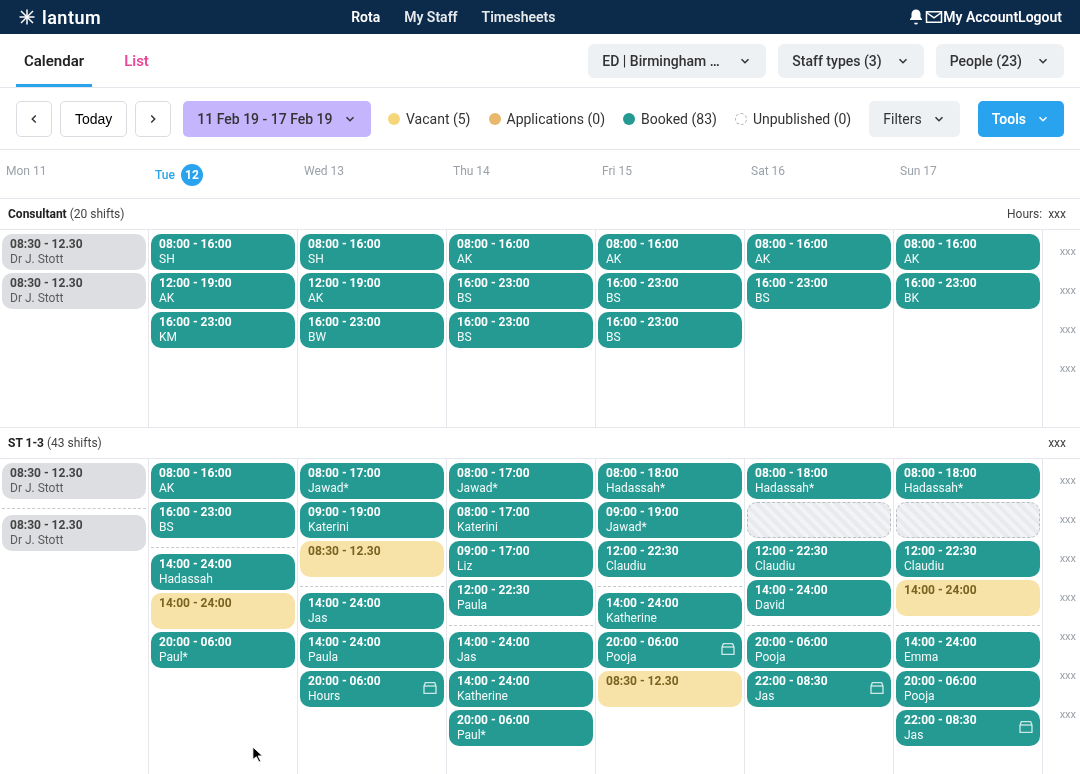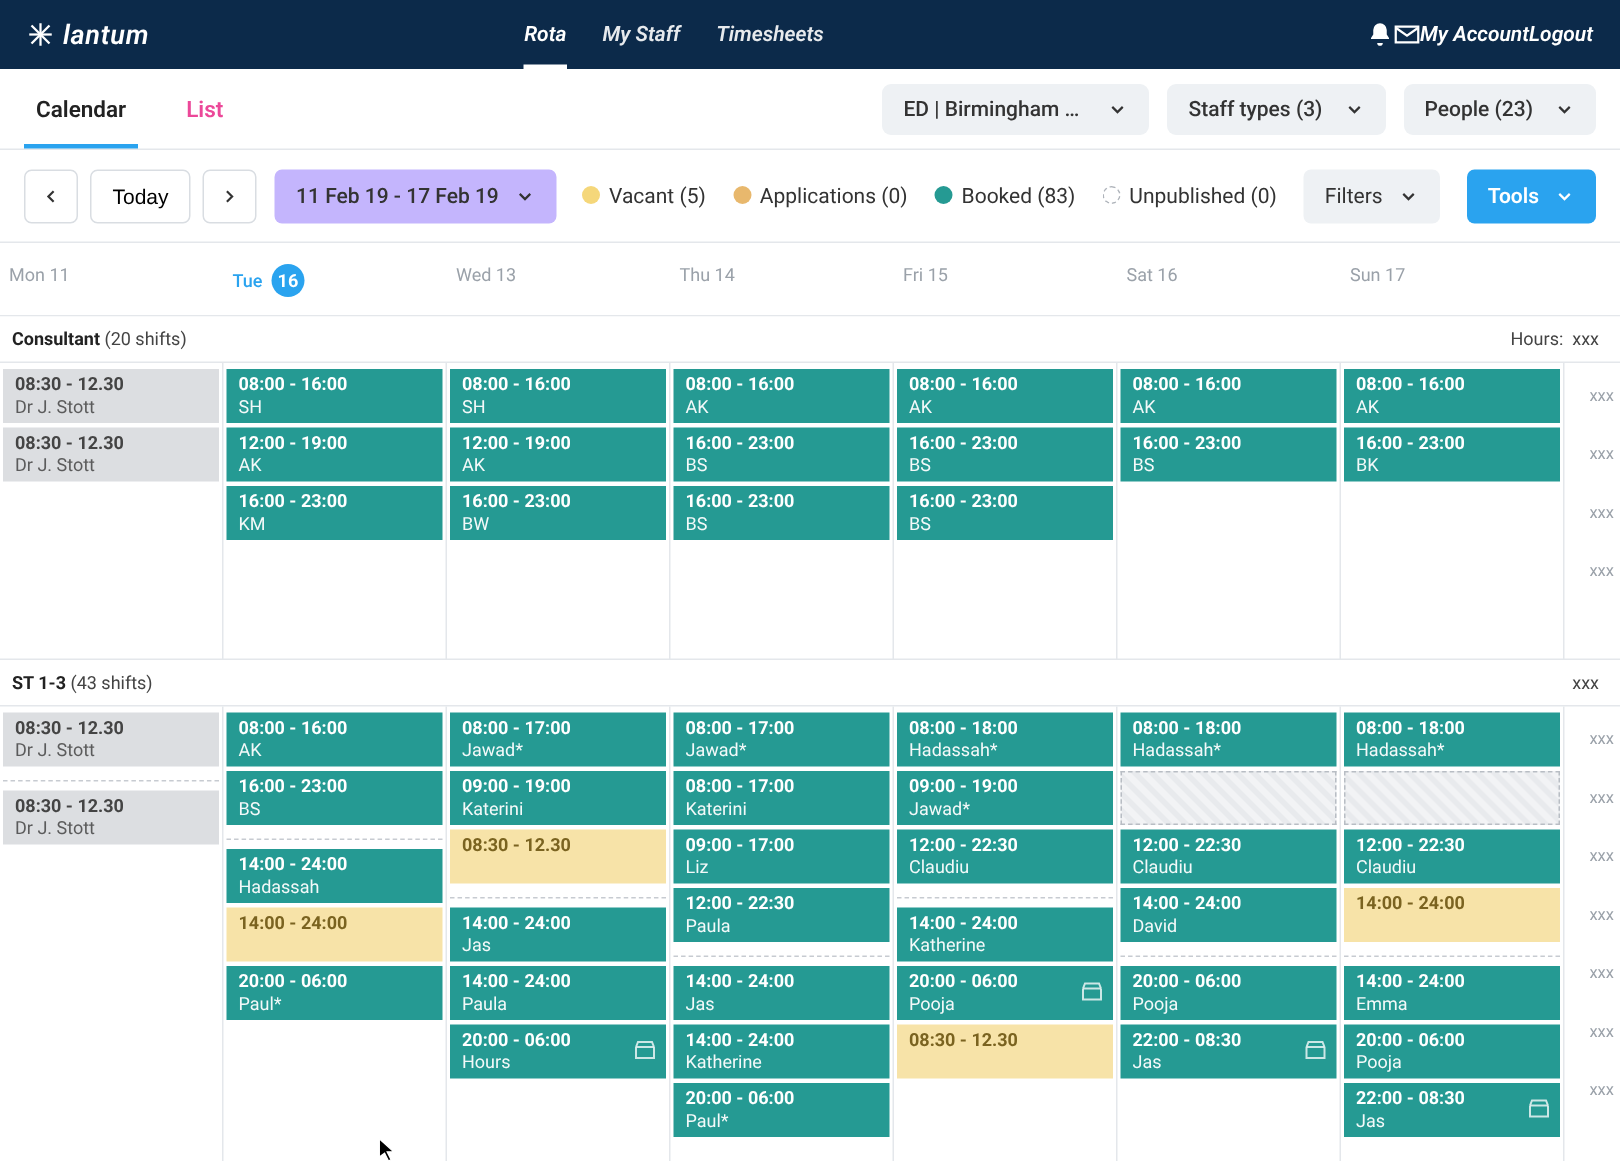--- a/index.html
+++ b/index.html
@@ -8,27 +8,26 @@
     font-size: 13px;
     color: #333;
     background: #fff;
     width: 1080px;
     height: 774px;
     overflow: hidden;
   }
 
   
   .topbar {
-    height: 46px;
+    height: 34px;
     background: #0c2a4a;
     color: #fff;
     display: flex;
     align-items: center;
     padding: 12px 18px;
-    font-style: italic;
   }
   .logo { display: flex; align-items: center; gap: 6px; font-weight: 600; font-size: 18px; letter-spacing: 0.5px; }
   .logo-icon { width: 18px; height: 18px; }
   .topnav { display: flex; margin-left: 250px; gap: 24px; }
   .topnav a {
     color: rgba(255,255,255,0.9);
     font-size: 14px;
     font-weight: 600;
     text-decoration: none;
     padding: 14px 0 12px;
@@ -161,21 +160,21 @@
     color: #9aa1a9;
     display: flex;
     flex-direction: column;
     gap: 3px;
     text-align: right;
   }
   .grid .hours-col .spacer { height: 36px; line-height: 36px; }
 
   .shift {
     height: 36px;
-    border-radius: 0;
+    border-radius: 10px;
     padding: 3px 8px;
     font-size: 12px;
     line-height: 15px;
     color: #fff;
     position: relative;
     cursor: pointer;
   }
   .shift .time { font-weight: 700; display: block; }
   .shift .who { font-weight: 400; opacity: 0.95; display: block; }
   .s-booked { background: #259a93; }
@@ -330,21 +329,21 @@
   </div>
 </div>
 
 <div class="calendar">
 
   <div class="day-header">
     <div class="day-col"><span>Mon 11</span></div>
     <div class="day-col">
       <span class="day-sel">
           <span>Tue</span>
-          <span class="circle">16</span>
+          <span class="circle">12</span>
         </span>
     </div>
     <div class="day-col"><span>Wed 13</span></div>
     <div class="day-col"><span>Thu 14</span></div>
     <div class="day-col"><span>Fri 15</span></div>
     <div class="day-col"><span>Sat 16</span></div>
     <div class="day-col"><span>Sun 17</span></div>
     <div style="width:37px"></div>
   </div>
 

